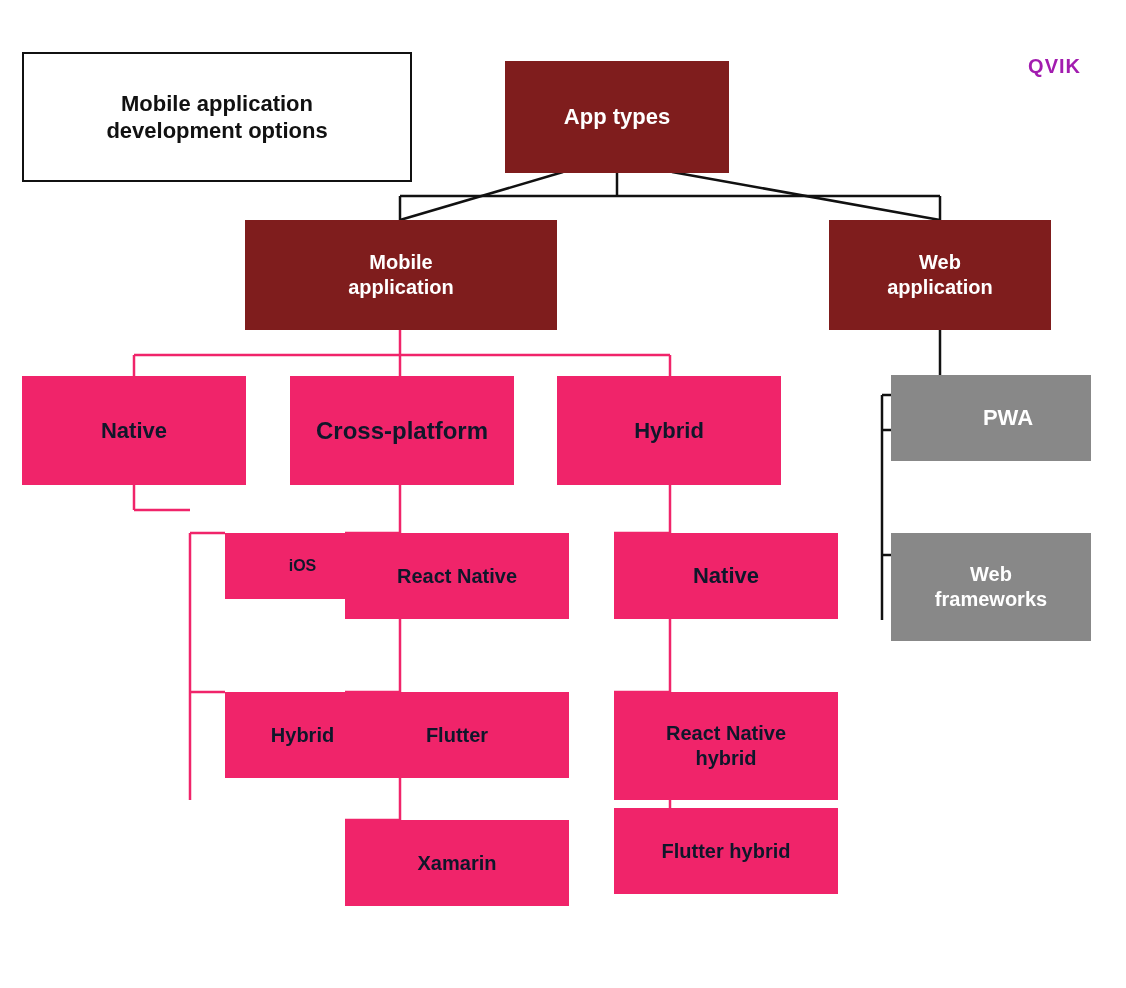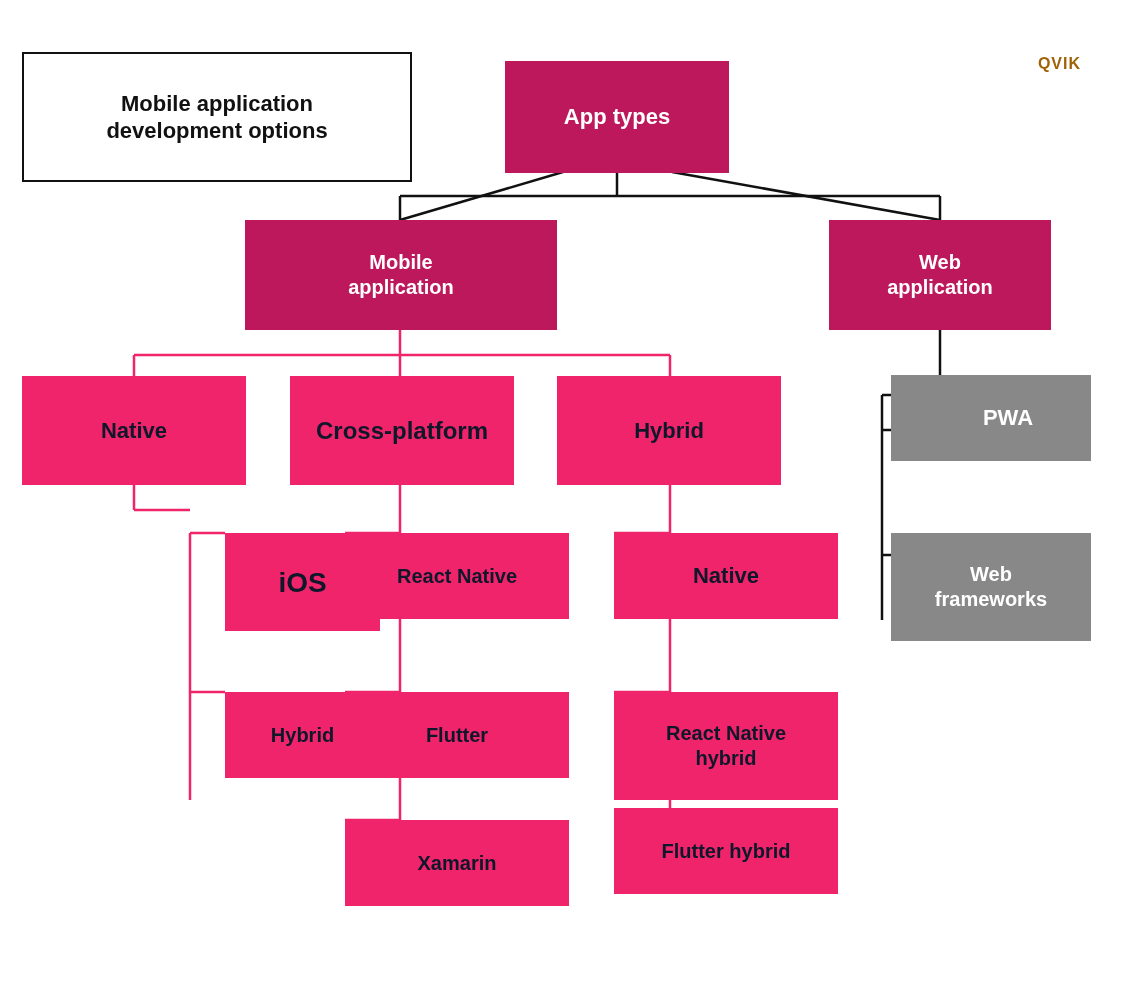--- a/index.html
+++ b/index.html
@@ -34,21 +34,21 @@
       align-items: center;
       justify-content: center;
       text-align: center;
       font-weight: bold;
       font-size: 18px;
       line-height: 1.25;
       border-radius: 0;
     }
 
     .box-black {
-      background: #be185d;
+      background: #7f1d1d;
       color: #ffffff;
     }
 
     .box-pink {
       background: #F0246A;
       color: #0f172a;
     }
 
     .box-gray {
       background: #888888;
@@ -58,23 +58,23 @@
     .box-outline {
       background: transparent;
       border: 2.5px solid #111111;
       color: #111111;
     }
 
     .logo {
       position: absolute;
       top: 55px;
       right: 45px;
-      font-size: 16px;
+      font-size: 20px;
       font-weight: 900;
-      color: #a16207;
+      color: #a21caf;
       letter-spacing: 1px;
     }
   </style>
 </head>
 <body>
 
 <div class="diagram-container">
 
   <svg class="lines-svg">
 
@@ -144,21 +144,21 @@
   </div>
 
   <div class="box box-pink" style="left:290px; top:376px; width:224px; height:109px; font-size:24px;">
     <span>Cross-platform</span>
   </div>
 
   <div class="box box-pink" style="left:557px; top:376px; width:224px; height:109px; font-size:22px;">
     <span>Hybrid</span>
   </div>
 
-  <div class="box box-pink" style="left:225px; top:533px; width:155px; height:98px; font-size:28px;text-align:center;">
+  <div class="box box-pink" style="left:225px; top:533px; width:155px; height:66px; font-size:16px;text-align:center;">
     <span>iOS</span>
   </div>
 
   <div class="box box-pink" style="left:225px; top:692px; width:155px; height:86px; font-size:20px;">
     <span>Hybrid</span>
   </div>
 
   <div class="box box-pink" style="left:345px; top:533px; width:224px; height:86px; font-size:20px;">
     <span>React Native</span>
   </div>

